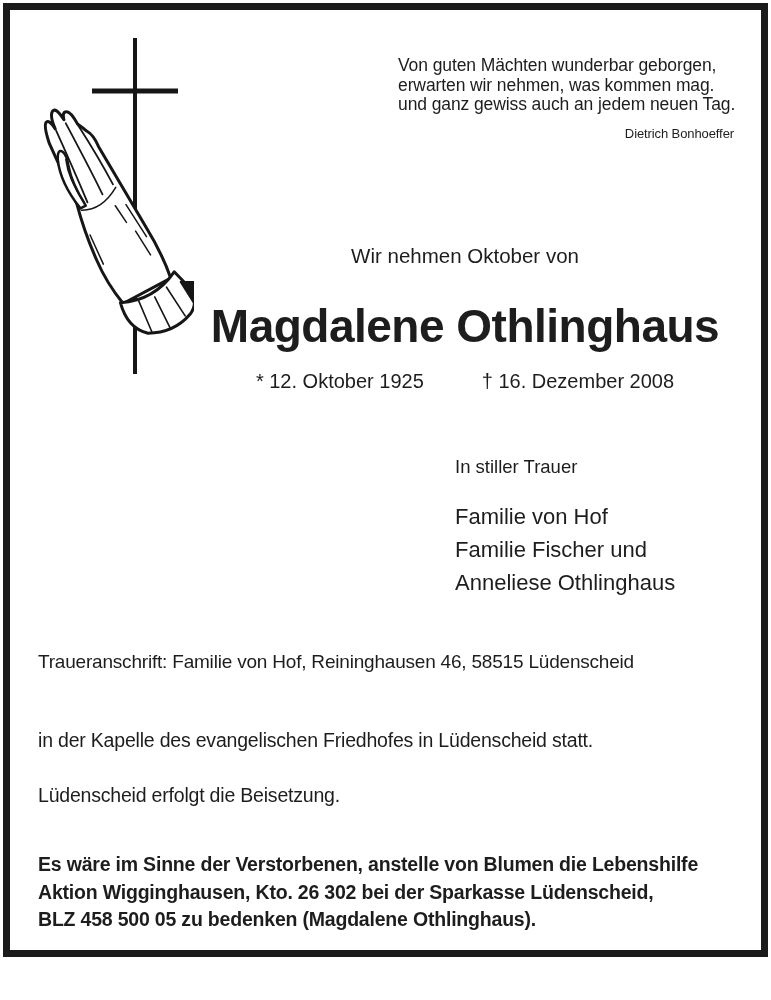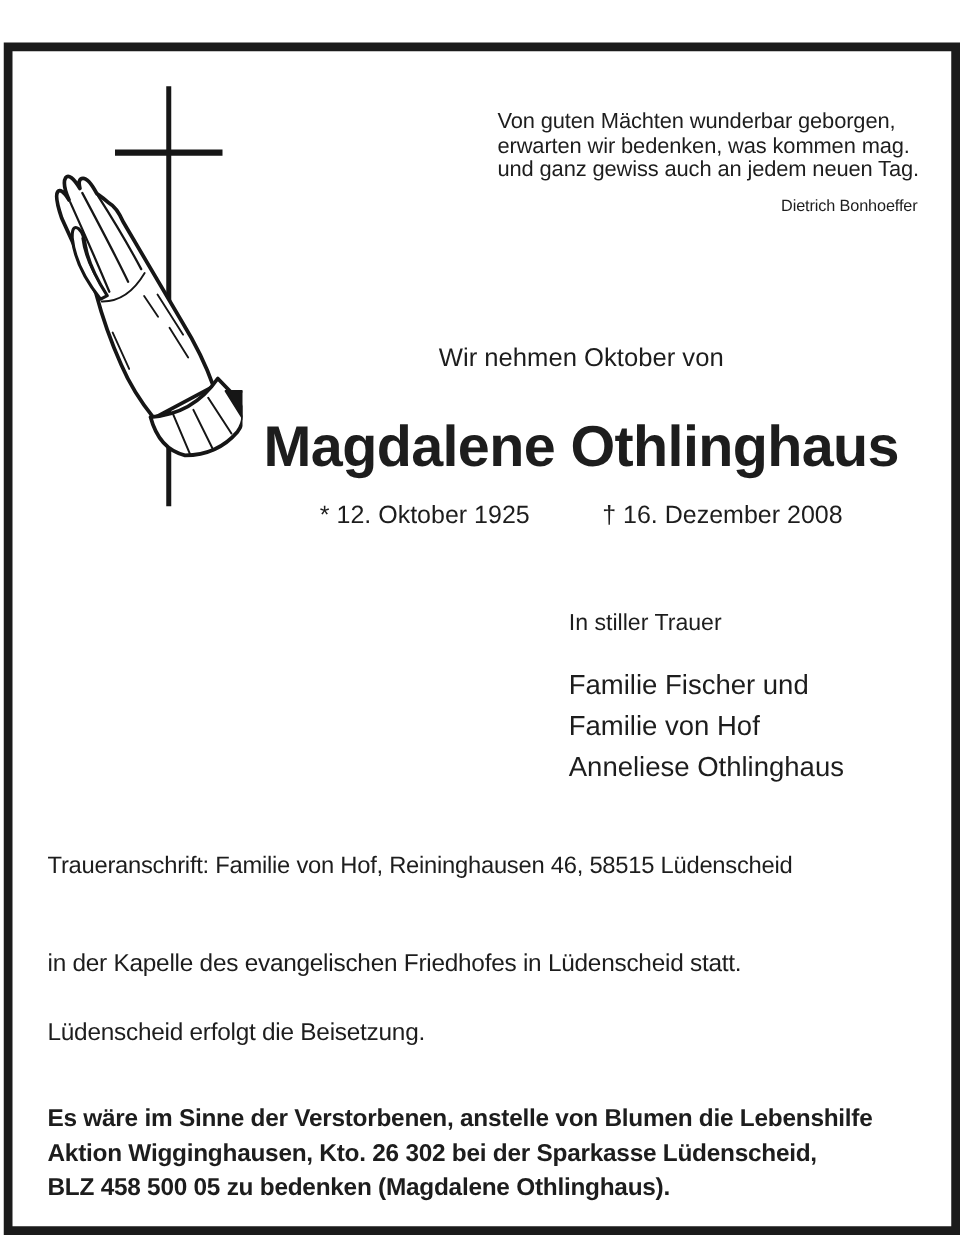--- a/index.html
+++ b/index.html
@@ -7,21 +7,20 @@
     margin:0; padding:0;
     background:#ffffff;
     font-family:"Liberation Sans","DejaVu Sans",sans-serif;
     color:#1d1d1d;
   }
   .page{
     position:relative;
     width:771px; height:960px;
     background:#ffffff;
     overflow:hidden;
-    margin-top:31px;
   }
   .frame{
     position:absolute;
     left:3px; top:3px; right:3px; bottom:3px;
     border:7px solid #1b1b1b;
     background:#ffffff;
   }
   .abs{ position:absolute; }
   .line{ white-space:nowrap; }
 
@@ -115,37 +114,37 @@
 
         <path stroke-width="3" d="M -29,196 Q -35,222 -19,236 Q 4,248 27,239 Q 44,231 37,208 L 33,194 Q 2,210 -29,196 Z"></path>
         <path stroke-width="1.6" fill="none" d="M -12,203 L -15,237 M 4,207 L 3,243 M 19,204 L 22,238"></path>
         <path stroke-width="2" fill="#161616" d="M 34,206 L 62,221 L 36,234 Z"></path>
       </g>
     </svg>
   </div>
 
   <div class="abs quote">
     <div class="line">Von guten Mächten wunderbar geborgen,</div>
-    <div class="line">erwarten wir bedenken, was kommen mag.</div>
+    <div class="line">erwarten wir nehmen, was kommen mag.</div>
     <div class="line">und ganz gewiss auch an jedem neuen Tag.</div>
     <div class="quote-attribution">Dietrich Bonhoeffer</div>
   </div>
 
   <div class="abs center-col intro line">Wir nehmen Oktober von</div>
   <div class="abs center-col deceased-name line">Magdalene Othlinghaus</div>
   <div class="abs center-col dates">
     <span class="line">* 12. Oktober 1925</span>
     <span class="line">† 16. Dezember 2008</span>
   </div>
 
   <div class="abs mourners">
     <div class="mourners-heading line">In stiller Trauer</div>
     <div class="mourners-names">
+      <div class="line">Familie von Hof</div>
       <div class="line">Familie Fischer und</div>
-      <div class="line">Familie von Hof</div>
       <div class="line">Anneliese Othlinghaus</div>
     </div>
   </div>
 
   <div class="abs address line">Traueranschrift: Familie von Hof, Reininghausen 46, 58515 Lüdenscheid</div>
 
   <div class="abs service">
     <div class="line">in der Kapelle des evangelischen Friedhofes in Lüdenscheid statt.</div>
   </div>
   <div class="abs burial line">Lüdenscheid erfolgt die Beisetzung.</div>

